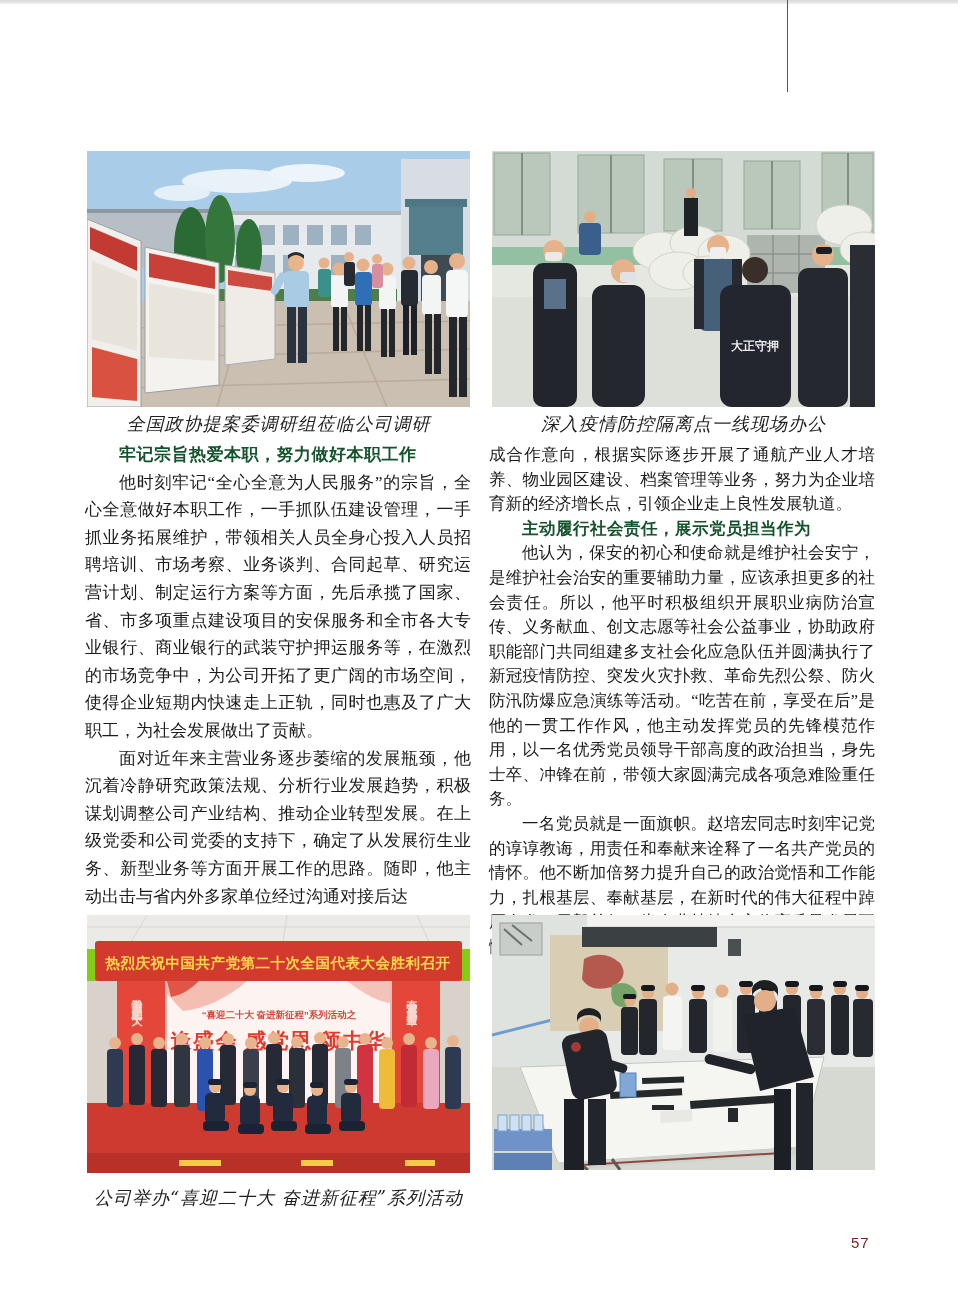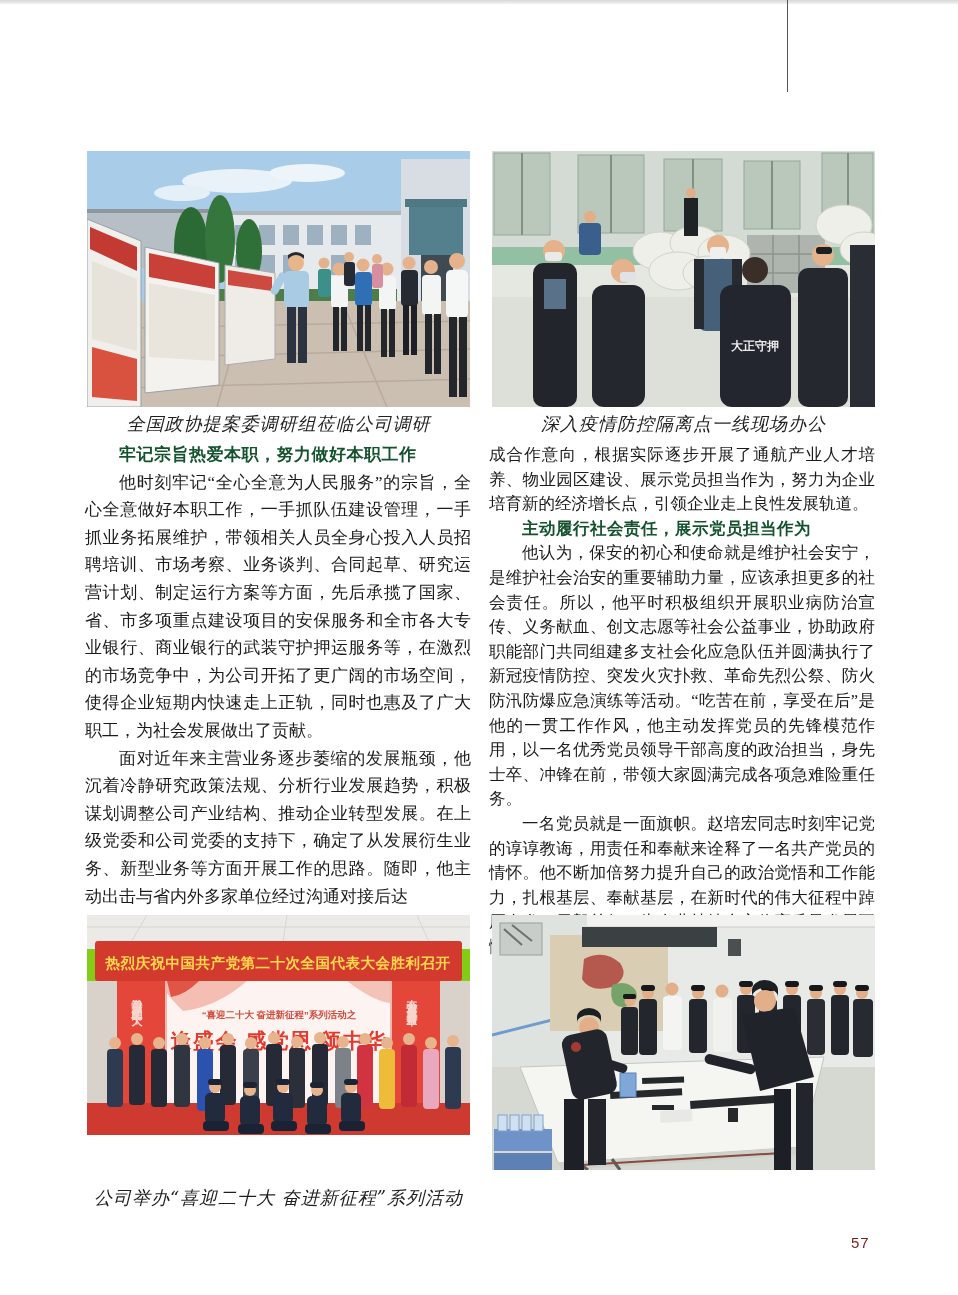--- a/index.html
+++ b/index.html
@@ -17,21 +17,21 @@
     position:absolute; left:799px; top:54px; width:160px;
     font-family:"Liberation Sans", sans-serif; font-weight:900;
     font-size:28px; letter-spacing:3px; color:#0d0d0d;
   }
 
   
   .photo { position:absolute; overflow:hidden; background:#84cc16; }
   .photo svg { display:block; }
   .photo-tl { left:87px;  top:151px; width:383px; height:256px; }
   .photo-tr { left:492px; top:151px; width:383px; height:256px; }
-  .photo-bl { left:87px;  top:915px; width:383px; height:220px;text-decoration:underline; }
+  .photo-bl { left:87px;  top:915px; width:383px; height:258px;text-decoration:underline; }
   .photo-br { left:492px; top:915px; width:383px; height:255px; }
 
   .caption {
     position:absolute; width:383px; text-align:center;
     font-style:italic; font-size:18px; color:#1f1f1f; letter-spacing:1px;
     font-family:"DejaVu Serif", serif;
   }
   .caption-1 { left:87px;  top:412px; }
   .caption-2 { left:492px; top:412px; }
   .caption-3 { left:87px;  top:1186px; }
@@ -264,21 +264,21 @@
   <div class="caption caption-1">全国政协提案委调研组莅临公司调研</div>
   <div class="caption caption-2">深入疫情防控隔离点一线现场办公</div>
 
   <div class="col col-left">
     <p class="h-red">牢记宗旨热爱本职，努力做好本职工作</p>
     <p class="para">他时刻牢记“全心全意为人民服务”的宗旨，全心全意做好本职工作，一手抓队伍建设管理，一手抓业务拓展维护，带领相关人员全身心投入人员招聘培训、市场考察、业务谈判、合同起草、研究运营计划、制定运行方案等方面，先后承揽了国家、省、市多项重点建设项目的安保服务和全市各大专业银行、商业银行的武装守护押运服务等，在激烈的市场竞争中，为公司开拓了更广阔的市场空间，使得企业短期内快速走上正轨，同时也惠及了广大职工，为社会发展做出了贡献。</p>
     <p class="para">面对近年来主营业务逐步萎缩的发展瓶颈，他沉着冷静研究政策法规、分析行业发展趋势，积极谋划调整公司产业结构、推动企业转型发展。在上级党委和公司党委的支持下，确定了从发展衍生业务、新型业务等方面开展工作的思路。随即，他主动出击与省内外多家单位经过沟通对接后达</p>
   </div>
 
   <div class="col col-right">
-    <p class="para first">成合作意向，根据实际逐步开展了通航产业人才培养、物业园区建设、展示党员担当作为，努力为企业培育新的经济增长点，引领企业走上良性发展轨道。</p>
+    <p class="para first">成合作意向，根据实际逐步开展了通航产业人才培养、物业园区建设、档案管理等业务，努力为企业培育新的经济增长点，引领企业走上良性发展轨道。</p>
     <p class="h-red">主动履行社会责任，展示党员担当作为</p>
     <p class="para">他认为，保安的初心和使命就是维护社会安宁，是维护社会治安的重要辅助力量，应该承担更多的社会责任。所以，他平时积极组织开展职业病防治宣传、义务献血、创文志愿等社会公益事业，协助政府职能部门共同组建多支社会化应急队伍并圆满执行了新冠疫情防控、突发火灾扑救、革命先烈公祭、防火防汛防爆应急演练等活动。“吃苦在前，享受在后”是他的一贯工作作风，他主动发挥党员的先锋模范作用，以一名优秀党员领导干部高度的政治担当，身先士卒、冲锋在前，带领大家圆满完成各项急难险重任务。</p>
     <p class="para">一名党员就是一面旗帜。赵培宏同志时刻牢记党的谆谆教诲，用责任和奉献来诠释了一名共产党员的情怀。他不断加倍努力提升自己的政治觉悟和工作能力，扎根基层、奉献基层，在新时代的伟大征程中踔厉奋发、勇毅前行，为企业持续全方位高质量发展不懈努力奋斗。</p>
   </div>
 
   <div class="photo photo-bl">
     <svg viewBox="0 0 383 258" width="383" height="258">
       <rect x="0" y="0" width="383" height="34" fill="#eceae6"></rect>
       <g stroke="#d8d5cf" stroke-width="1">
           <line x1="0" y1="12" x2="383" y2="12"></line>

